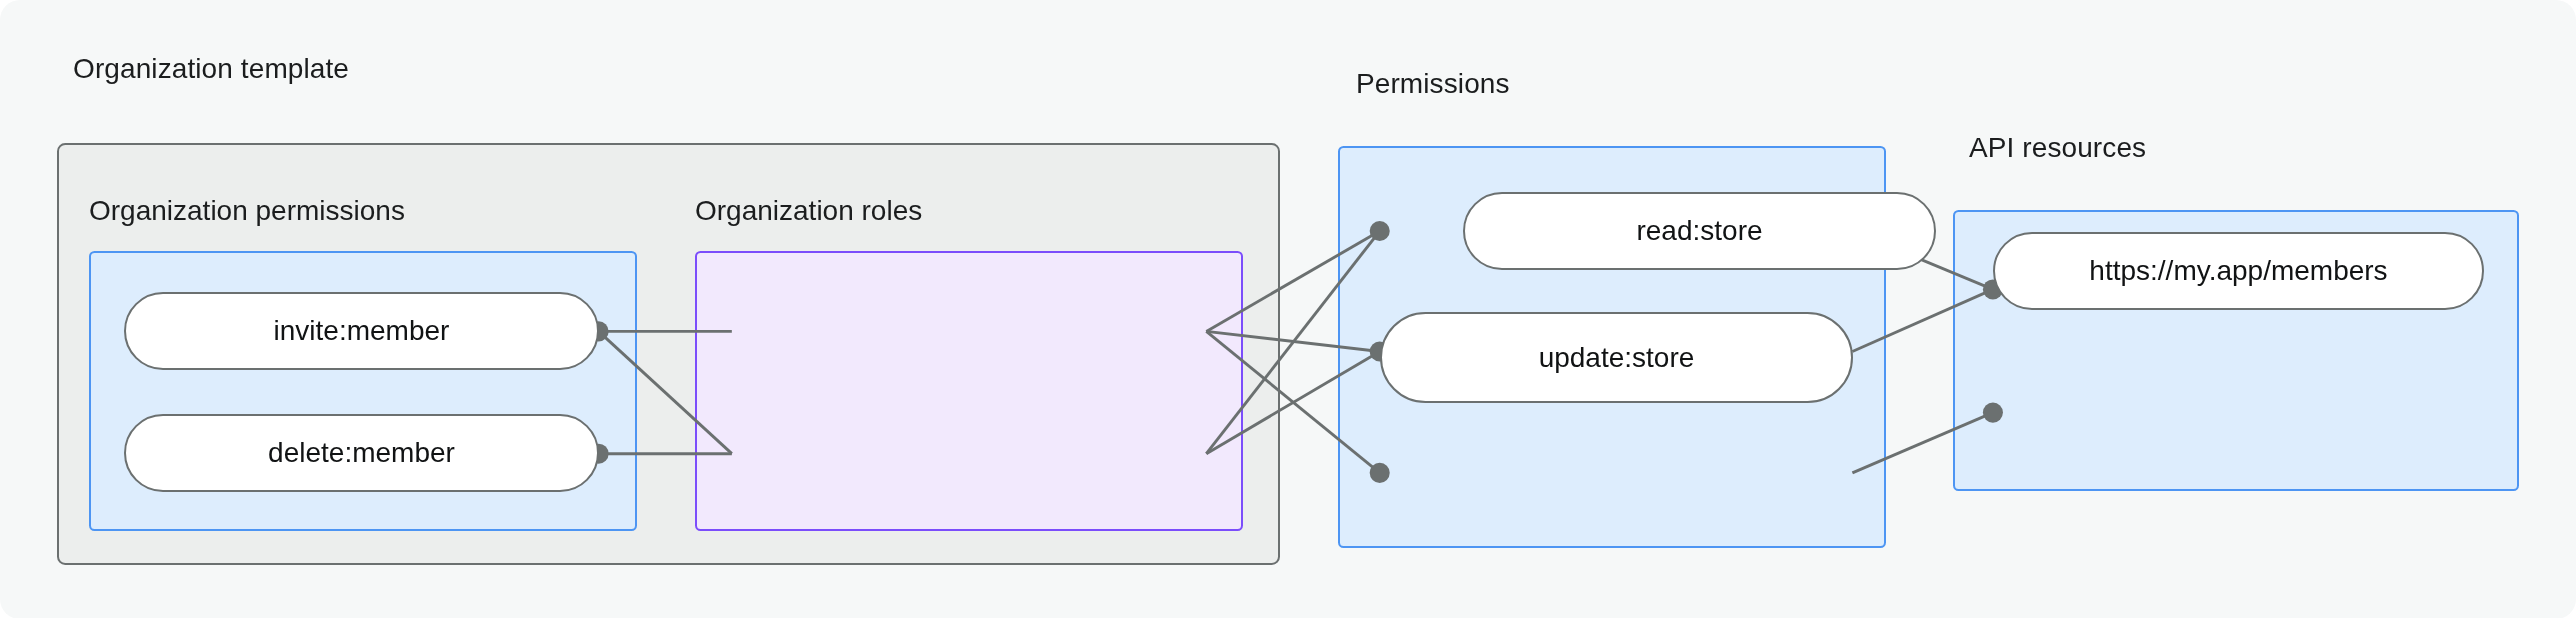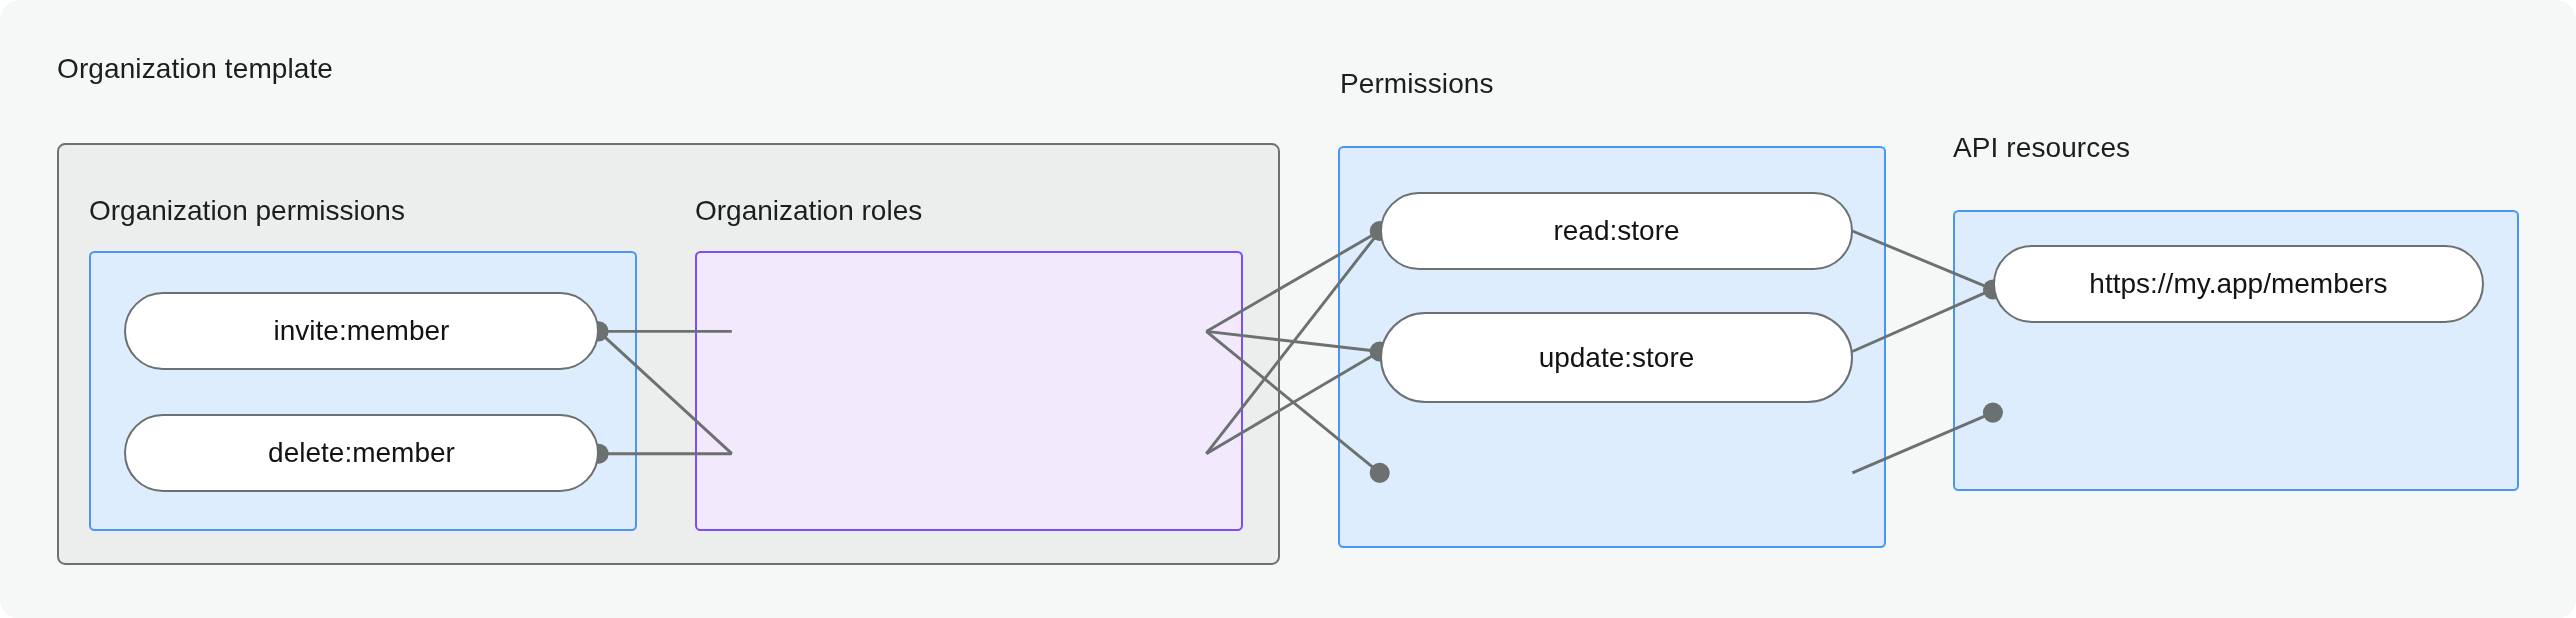--- a/index.html
+++ b/index.html
@@ -34,20 +34,21 @@
   }
 
   
   .group-title {
     position: absolute;
     color: #1b1d1e;
     font-size: 28px;
     letter-spacing: 0.1px;
     white-space: nowrap;
     z-index: 4;
+    margin-left: 16px;
   }
   .outer-box {
     position: absolute;
     background: #eceeed;
     border: 2.7px solid #6b7070;
     border-radius: 8.2px;
     box-sizing: border-box;
     z-index: 1;
   }
   .inner-title {
@@ -148,22 +149,22 @@
     <circle class="edge-dot" cx="2184" cy="317" r="11"></circle>
     <circle class="edge-dot" cx="2184" cy="452" r="11"></circle>
   </svg>
 
   <div class="pill" style="left:124px; top:292px; width:475px; height:78px;">invite:member</div>
 
   <div class="pill" style="left:124px; top:414px; width:475px; height:78px;">delete:member</div>
 
 
 
-  <div class="pill" style="left:1380px; top:192px; width:473px; height:78px;">read:store</div>
+  <div class="pill" style="left:1463px; top:192px; width:473px; height:78px;">read:store</div>
 
   <div class="pill" style="left:1380px; top:312px; width:473px; height:91px;">update:store</div>
 
 
-  <div class="pill" style="left:1993px; top:245px; width:491px; height:78px;">https://my.app/members</div>
+  <div class="pill" style="left:1993px; top:232px; width:491px; height:78px;">https://my.app/members</div>
 
 
 </div>
 
 
 </body></html>

